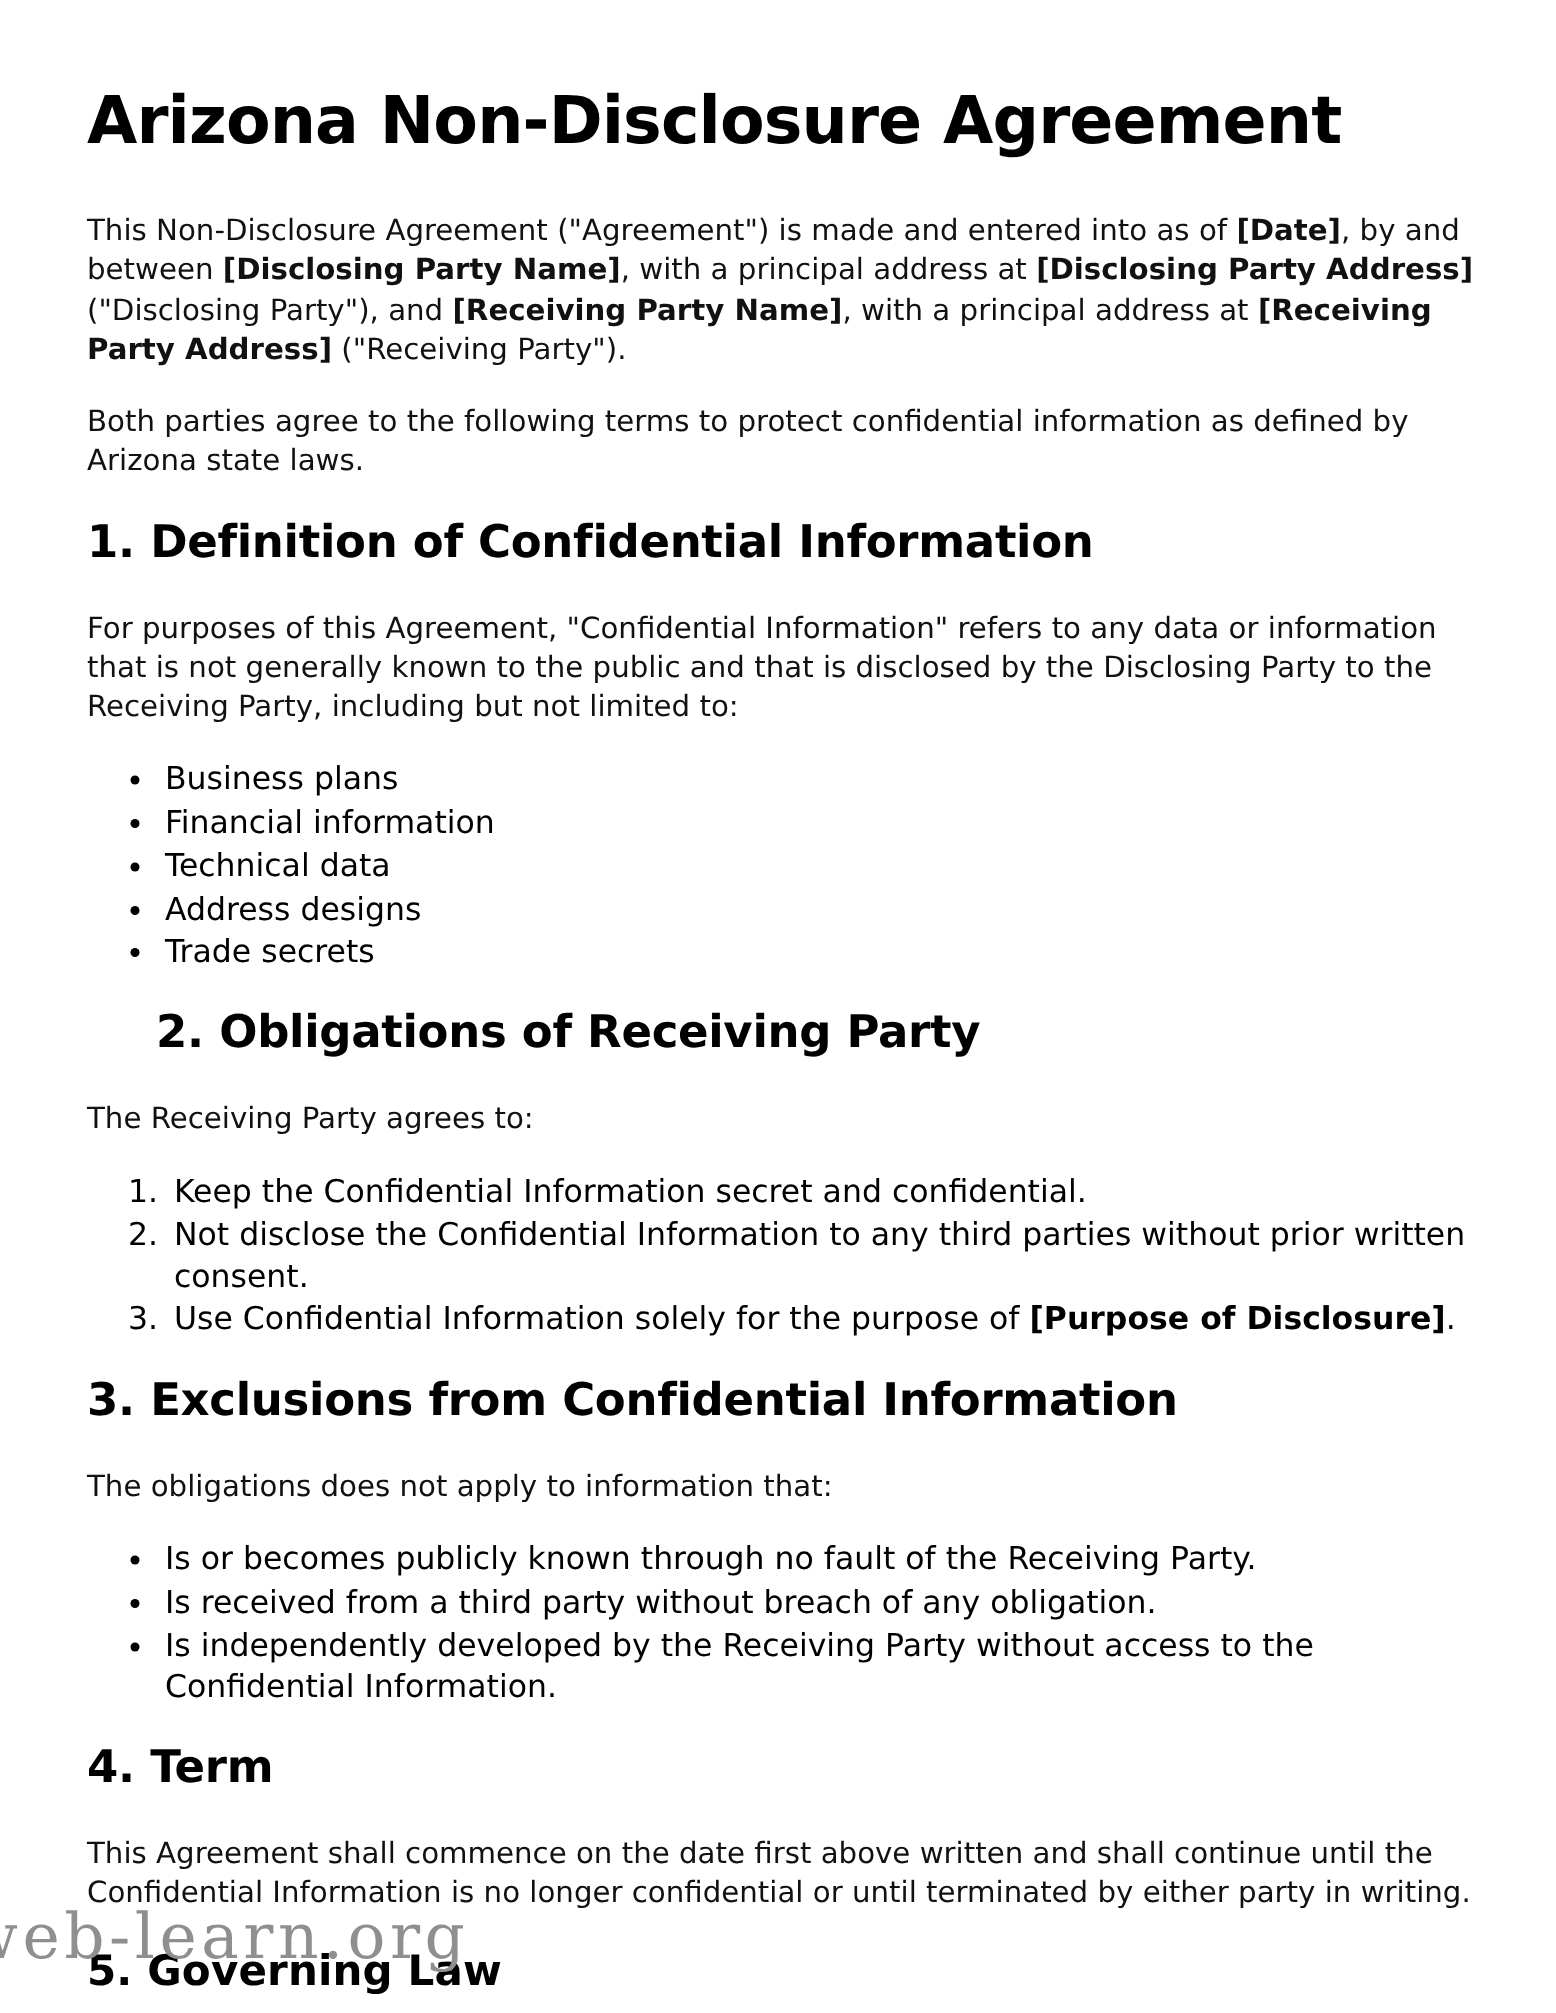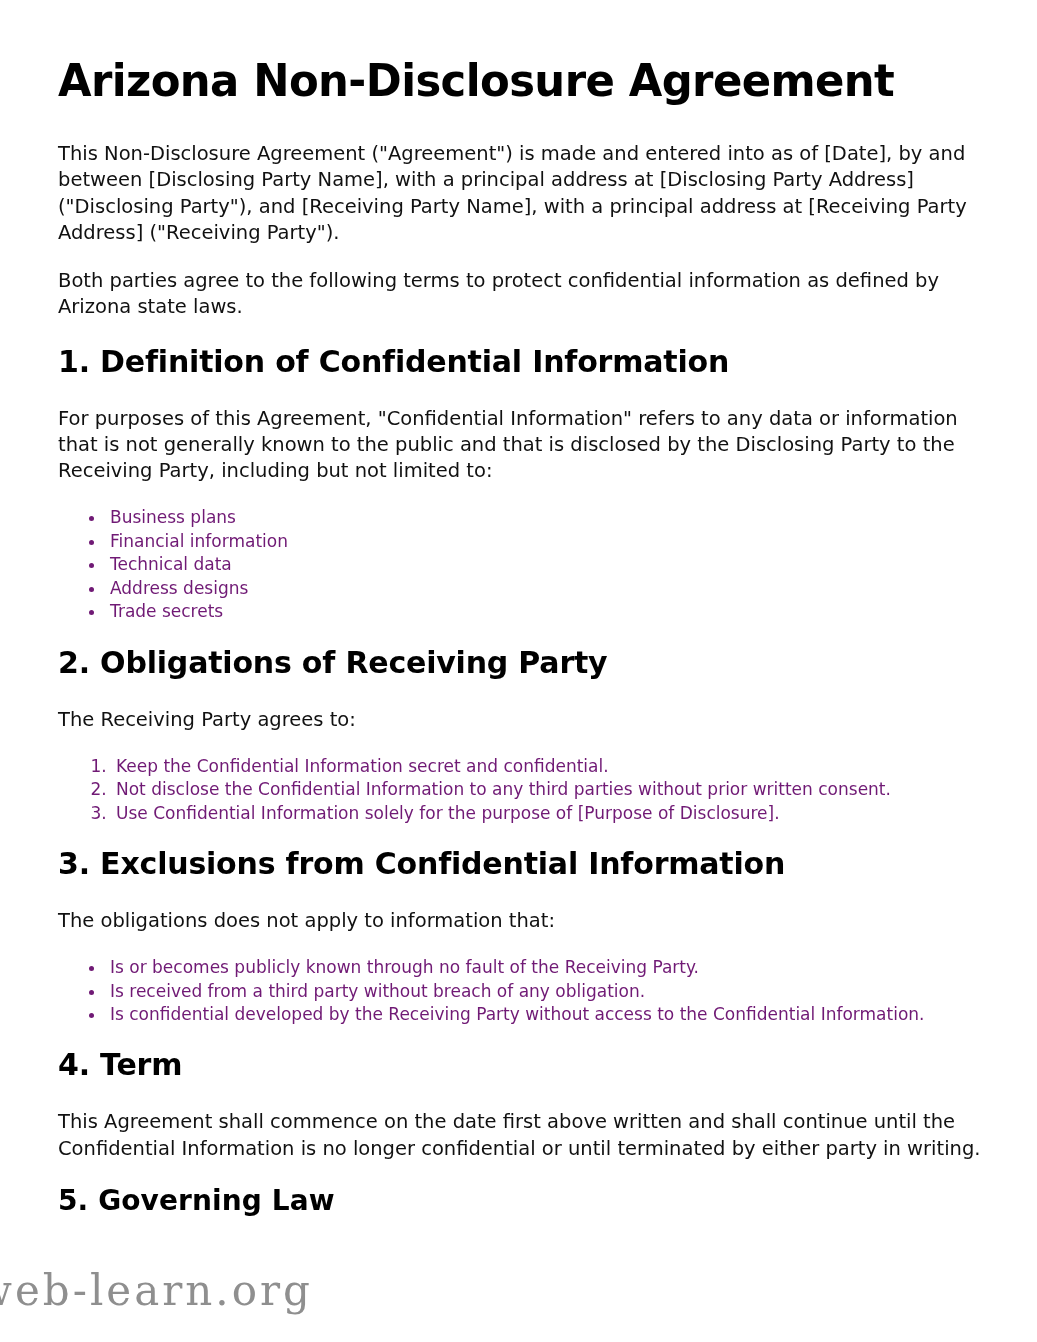--- a/index.html
+++ b/index.html
@@ -58,41 +58,41 @@
   .section-heading {
     font-size: 30px;
     font-weight: bold;
     line-height: 1.2;
     margin: 0 0 26px 0;
     color: #000;
     letter-spacing: -0.2px;
   }
 
   .section-heading.h-sec1 { margin-top: 22px; }
-  .section-heading.h-sec2 { margin-top: 10px; }
+  .section-heading.h-sec2 { margin-top: 10px; margin-left: 46px; }
   .section-heading.h-sec3 { margin-top: 6px; }
   .section-heading.h-sec4 { margin-top: 8px; }
 
   ul.doc-list, ol.doc-list {
     margin: 0 0 22px 0;
     padding-left: 48px;
     max-width: 930px;
   }
   ul.doc-list { list-style: disc; }
   ol.doc-list { list-style: decimal; padding-left: 54px; }
 
   ul.doc-list li, ol.doc-list li {
-    font-size: 17px;
+    font-size: 21px;
     line-height: 1.32;
-    color: #701a75;
+    color: #000000;
     margin: 0 0 1px 0;
     padding-left: 4px;
   }
 
-  b, strong { font-weight: normal; }
+  b, strong { font-weight: bold; }
 
   .final-heading-wrap {
     position: relative;
     margin-top: 12px;
   }
 
   .section-heading.h-sec5 {
     font-size: 28px;
     font-weight: bold;
     margin: 0;
@@ -141,21 +141,21 @@
     <li>Keep the Confidential Information secret and confidential.</li>
     <li>Not disclose the Confidential Information to any third parties without prior written consent.</li>
     <li><span>Use Confidential Information solely for the purpose of </span><b>[Purpose of Disclosure]</b><span>.</span></li>
   </ol>
 
   <h2 class="section-heading h-sec3">3. Exclusions from Confidential Information</h2>
   <p class="para">The obligations does not apply to information that:</p>
   <ul class="doc-list">
     <li>Is or becomes publicly known through no fault of the Receiving Party.</li>
     <li>Is received from a third party without breach of any obligation.</li>
-    <li>Is confidential developed by the Receiving Party without access to the Confidential Information.</li>
+    <li>Is independently developed by the Receiving Party without access to the Confidential Information.</li>
   </ul>
 
   <h2 class="section-heading h-sec4">4. Term</h2>
   <p class="para">This Agreement shall commence on the date first above written and shall continue until the Confidential Information is no longer confidential or until terminated by either party in writing.</p>
 
   <div class="final-heading-wrap">
     <h2 class="section-heading h-sec5">5. Governing Law</h2>
   </div>
 
 </div>

